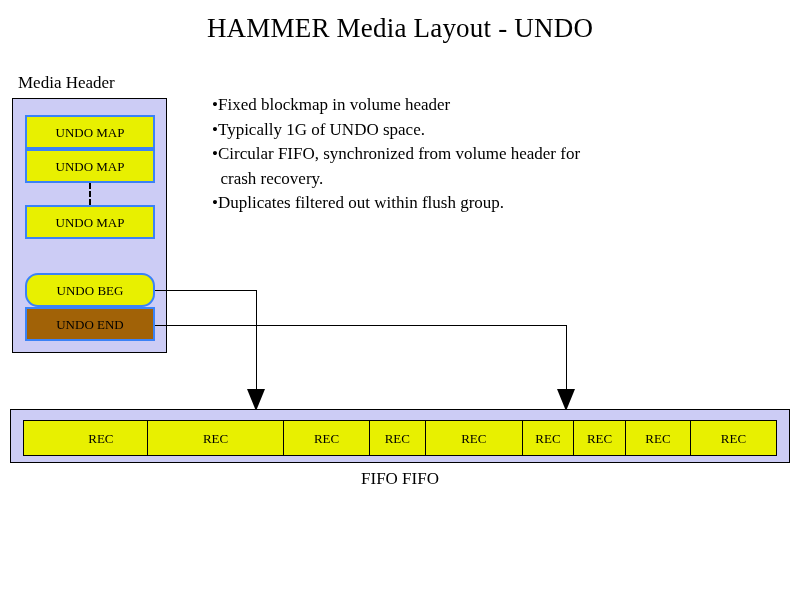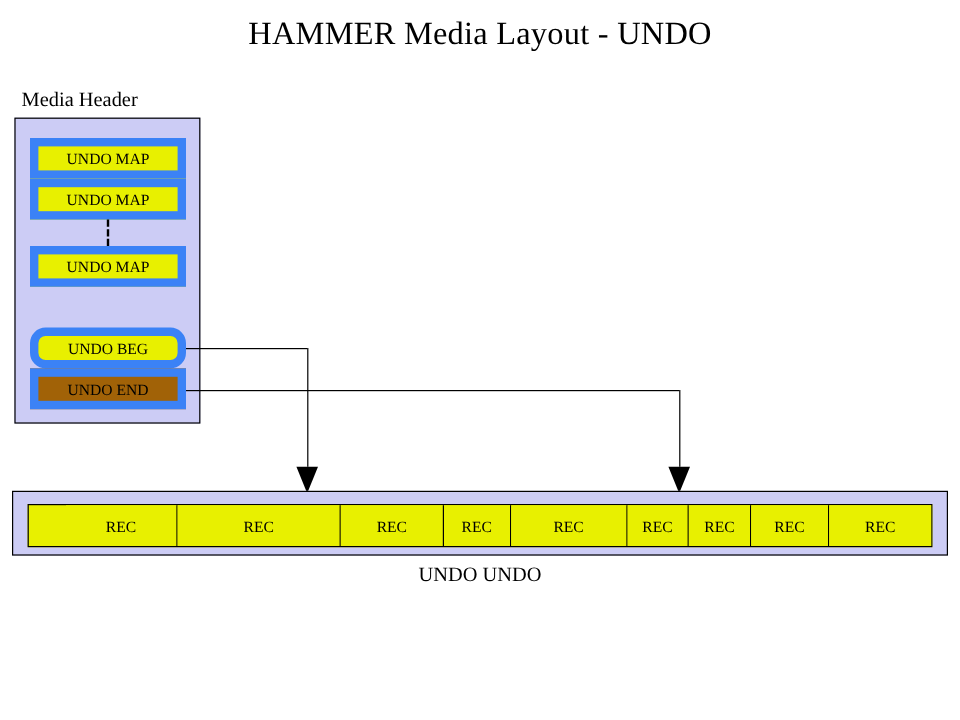--- a/index.html
+++ b/index.html
@@ -53,21 +53,21 @@
     width: 155px;
     height: 255px;
     background: #ccccf5;
     border: 1px solid #000000;
     box-sizing: border-box;
   }
 
   .ybox {
     position: absolute;
     background: #e8f000;
-    border: 7px solid #3b82f6;
+    border: 2px solid #3b82f6;
     box-sizing: border-box;
     font-size: 13px;
     line-height: 1;
     display: flex;
     align-items: center;
     justify-content: center;
     white-space: nowrap;
   }
 
   
@@ -188,20 +188,27 @@
 
   <div id="volume-header" style="background: rgb(204, 204, 245);"></div>
 
   <div class="ybox" id="undo-map-1" style="background: rgb(232, 240, 0);">UNDO MAP</div>
   <div class="ybox" id="undo-map-2" style="background: rgb(232, 240, 0);">UNDO MAP</div>
   <div id="map-ellipsis"></div>
   <div class="ybox" id="undo-map-3" style="background: rgb(232, 240, 0);">UNDO MAP</div>
   <div class="ybox" id="undo-beg" style="background: rgb(232, 240, 0); border-radius: 13px;">UNDO BEG</div>
   <div class="ybox" id="undo-end" style="background: #a16207;">UNDO END</div>
 
+  <div id="bullets">
+    <span class="bullet-row">•Fixed blockmap in volume header</span>
+    <span class="bullet-row">•Typically 1G of UNDO space.</span>
+    <span class="bullet-row">•Circular FIFO, synchronized from volume header for</span>
+    <span class="bullet-row">  crash recovery.</span>
+    <span class="bullet-row">•Duplicates filtered out within flush group.</span>
+  </div>
 
   <div class="conn-h" id="conn-beg-h"></div>
   <div class="conn-v" id="conn-beg-v"></div>
   <div class="arrow-head" id="arrow-beg"></div>
 
   <div class="conn-h" id="conn-end-h"></div>
   <div class="conn-v" id="conn-end-v"></div>
   <div class="arrow-head" id="arrow-end"></div>
 
   <div id="fifo-container" style="background: rgb(204, 204, 245);"></div>
@@ -210,15 +217,15 @@
       <div class="rec" style="width: 143px; background: rgb(232, 240, 0);">REC</div>
       <div class="rec" style="width: 89px; background: rgb(232, 240, 0);">REC</div>
       <div class="rec" style="width: 59px; background: rgb(232, 240, 0);">REC</div>
       <div class="rec" style="width: 101px; background: rgb(232, 240, 0);">REC</div>
       <div class="rec" style="width: 54px; background: rgb(232, 240, 0);">REC</div>
       <div class="rec" style="width: 54px; background: rgb(232, 240, 0);">REC</div>
       <div class="rec" style="width: 68px; background: rgb(232, 240, 0);">REC</div>
       <div class="rec" style="width: 89px; background: rgb(232, 240, 0);">REC</div>
     </div>
 
-  <div id="fifo-label">UNDO UNDO</div>
+  <div id="fifo-label">FIFO FIFO</div>
 
 </div>
 
 </body></html>

